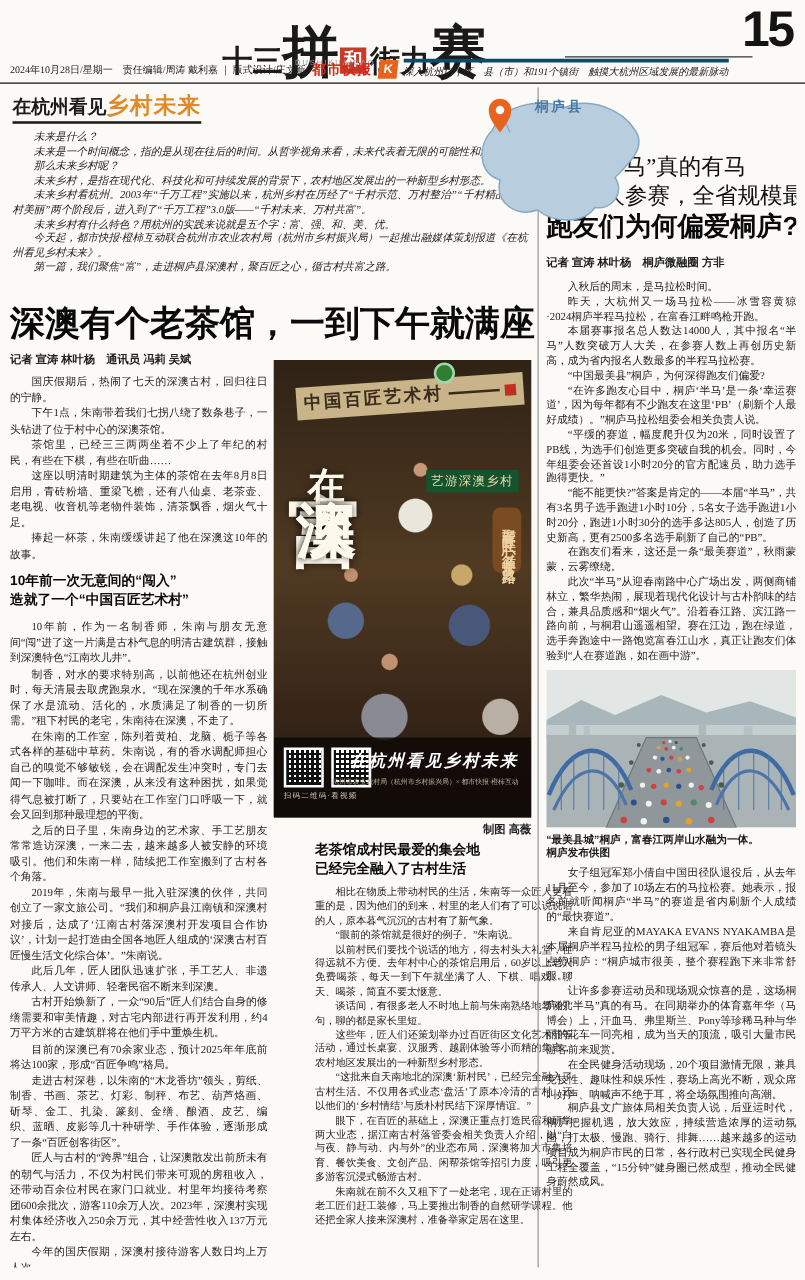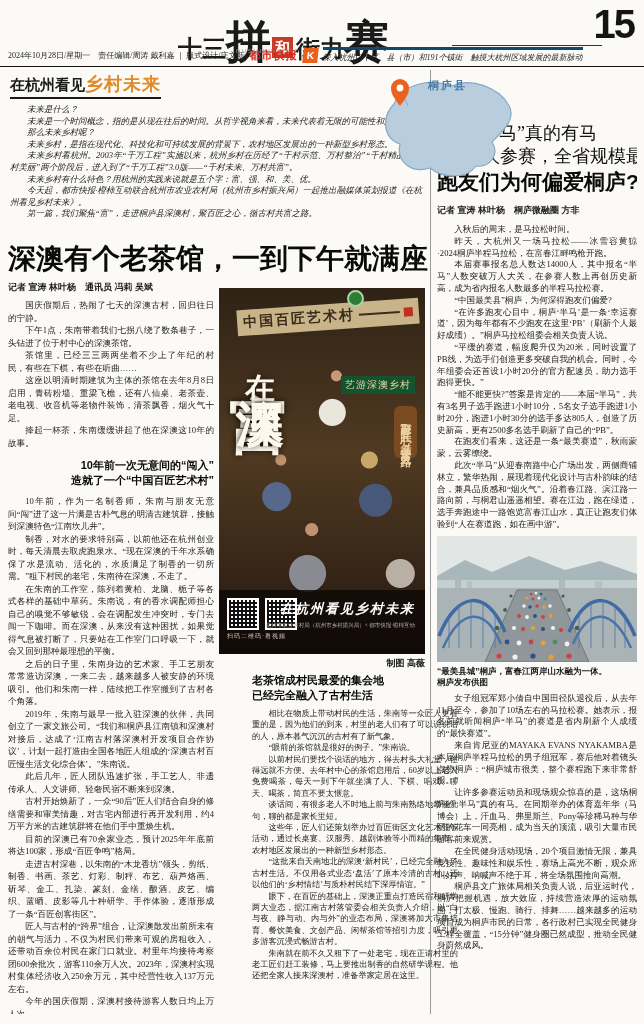--- a/index.html
+++ b/index.html
@@ -32,21 +32,21 @@
   .map{position:absolute;left:372px;top:72px;width:150px;height:112px;z-index:6;}
   .map-label{position:absolute;left:56px;top:6px;font-size:11px;font-weight:900;color:#4a7ba6;
              font-family:Liberation Serif, serif;letter-spacing:2px;}
   
   .headline1{position:absolute;left:8px;top:240px;width:424px;font-size:28px;font-weight:900;color:#0a0a0a;
              font-family:Liberation Mono, monospace;white-space:nowrap;letter-spacing:0;}
   .byline1{position:absolute;left:8px;top:281px;font-size:9px;font-weight:700;font-family:"Liberation Sans",sans-serif;color:#222;}
   .col{overflow:hidden;}
   .col .para{margin:0;font-size:8.6px;line-height:12.5px;text-indent:2em;text-align:justify;color:#1c1c1c;}
   .col1{position:absolute;left:8px;top:299px;width:206px;height:715px;}
-  .subhead1{text-align:right;font-family:"Liberation Sans",sans-serif;font-weight:900;font-size:11px;line-height:15px;
+  .subhead1{text-align:left;font-family:"Liberation Sans",sans-serif;font-weight:900;font-size:11px;line-height:15px;
             margin:9px 0 7px;color:#0a0a0a;}
   .col2{position:absolute;left:219px;top:673px;width:206px;height:341px;margin-left:33px;}
   .col2 .para{font-size:8.2px;line-height:11.4px;}
   .subhead2{font-family:"Liberation Sans",sans-serif;font-weight:900;font-size:11px;line-height:15px;margin:0 0 5px;color:#0a0a0a;}
   .graphic-credit{position:absolute;left:219px;top:657px;width:206px;text-align:right;font-size:9px;font-weight:700;
                   font-family:"Liberation Sans",sans-serif;color:#222;}
   
   .poster{position:absolute;left:219px;top:288px;width:206px;height:366px;background:#2c2015;overflow:hidden;}
   .poster-photo{position:absolute;inset:0;
     background:

